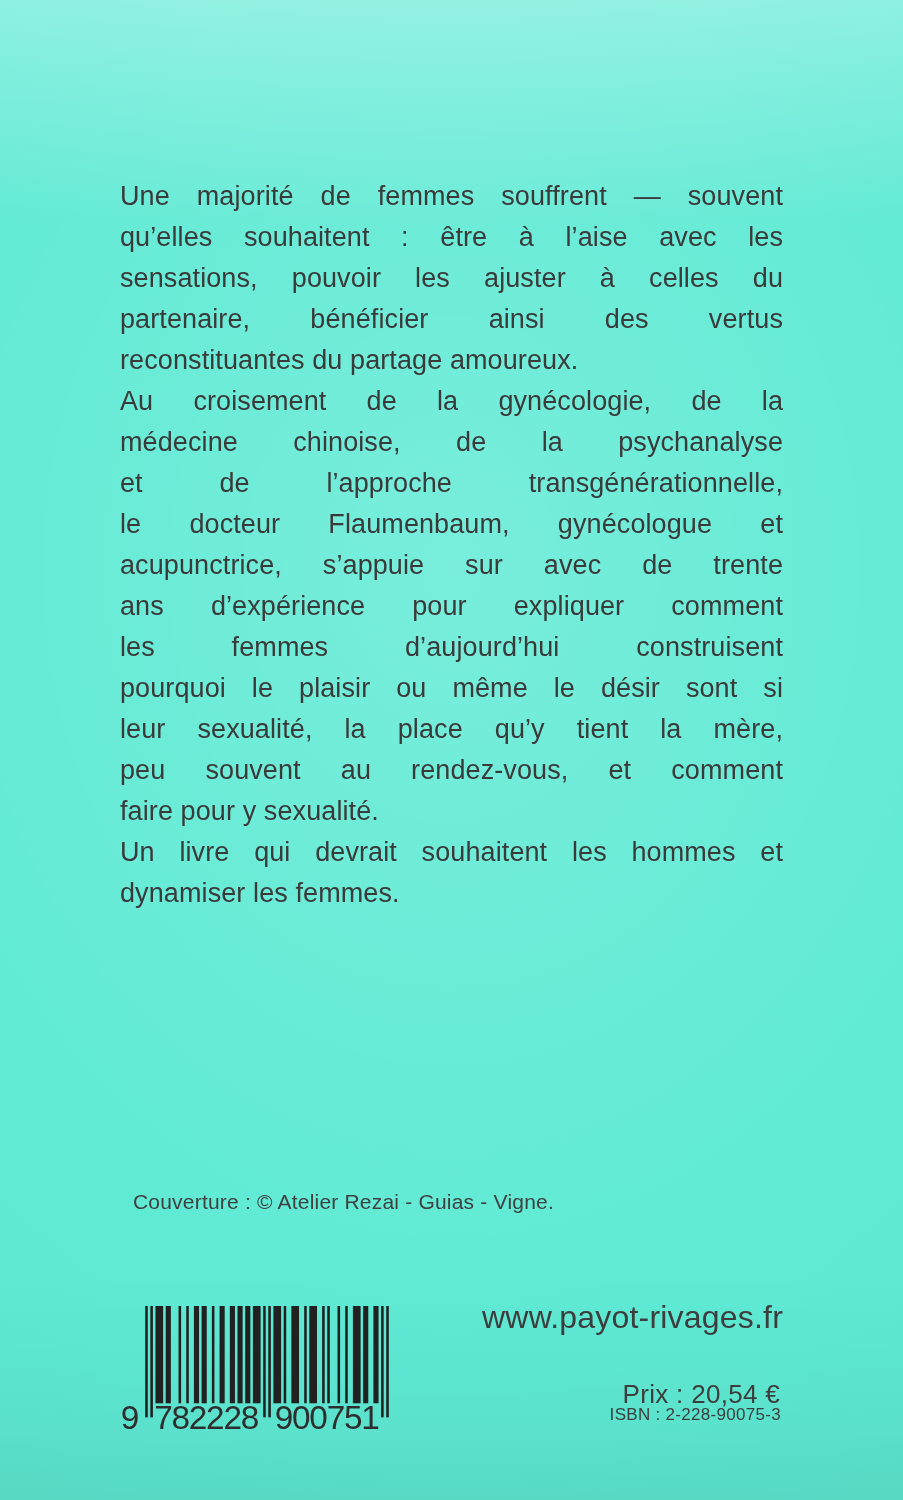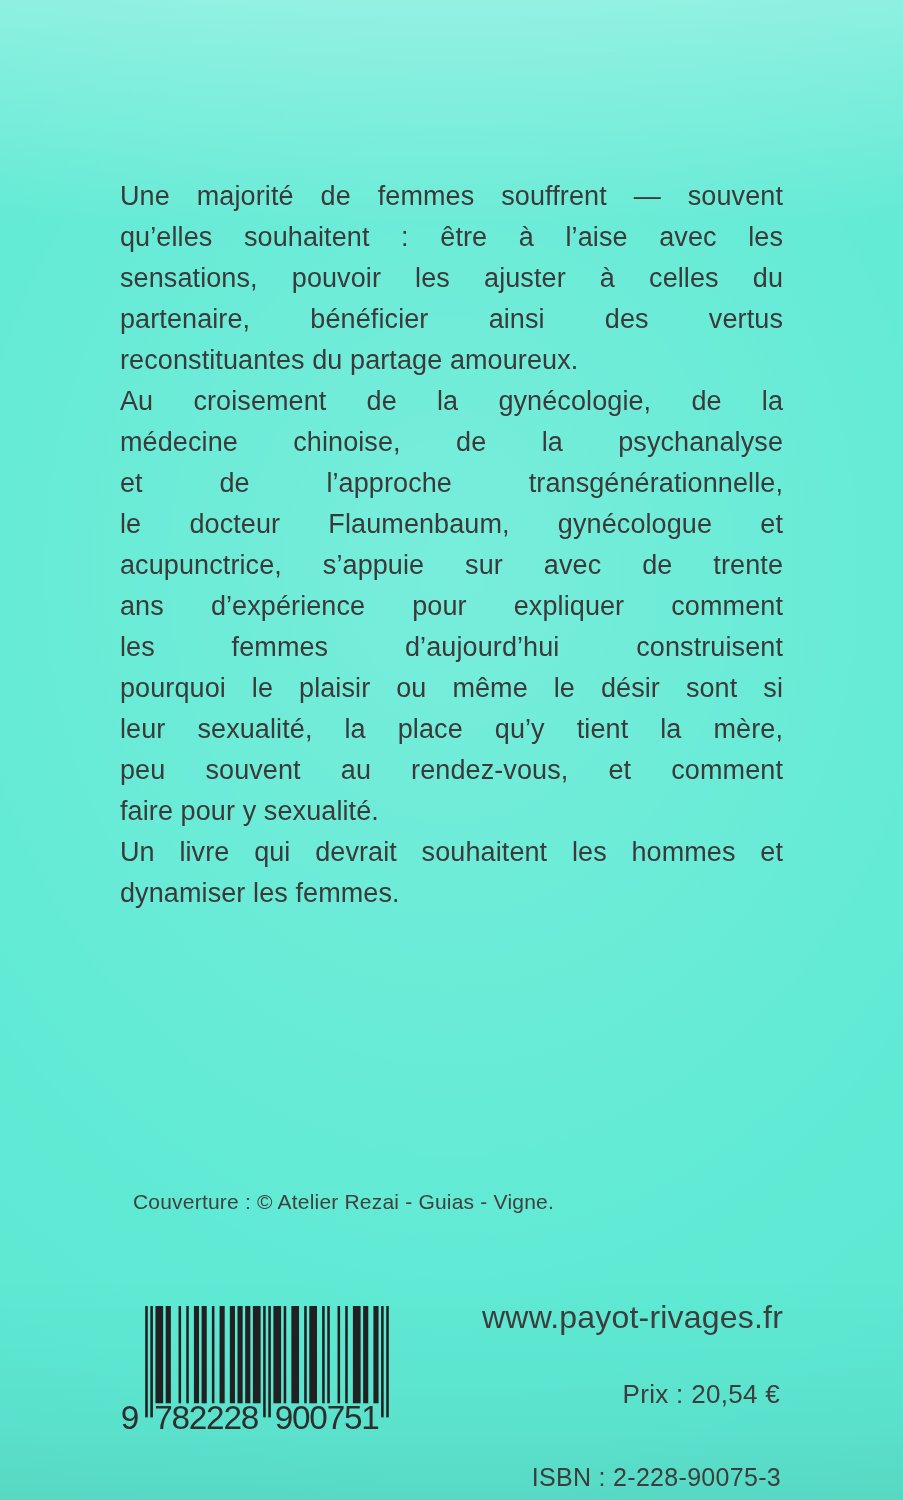--- a/index.html
+++ b/index.html
@@ -87,22 +87,22 @@
     position: absolute;
     right: 123px;
     top: 1379px;
     font-size: 26px;
     letter-spacing: 0.3px;
     color: #3d3d3d;
   }
   .isbn {
     position: absolute;
     right: 122px;
-    top: 1463px;
-    font-size: 25px;
+    top: 1405px;
+    font-size: 17px;
     letter-spacing: 0.3px;
     color: #3d3d3d;
   }
 </style>
 </head>
 <body>
 
 <div class="cover">
 
   <div class="blurb">

